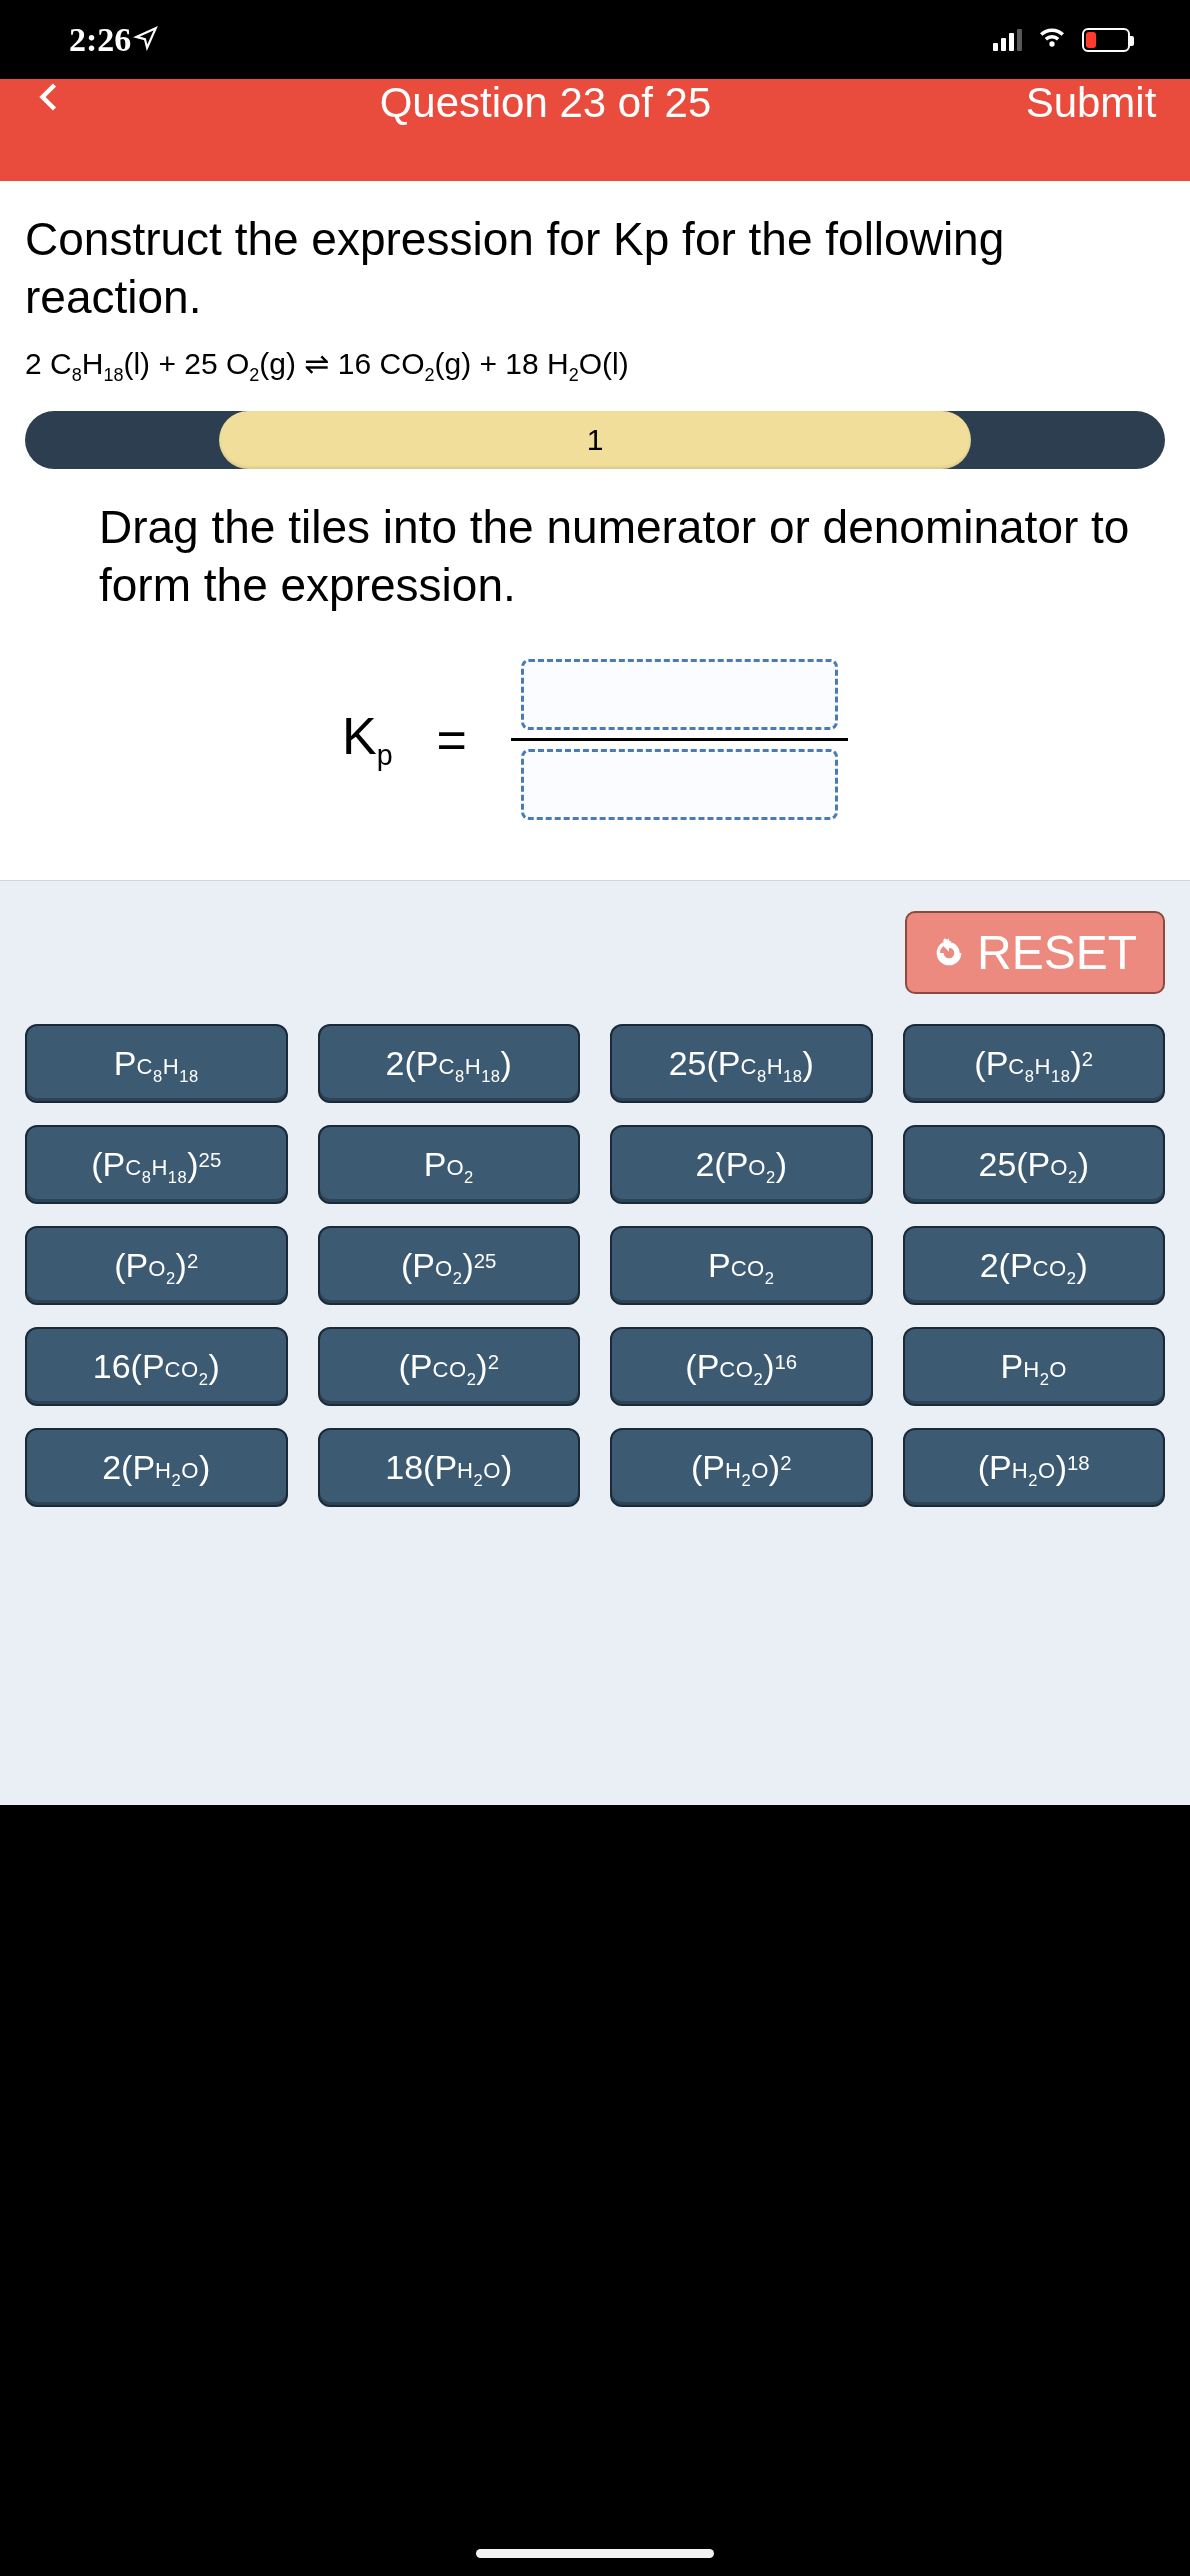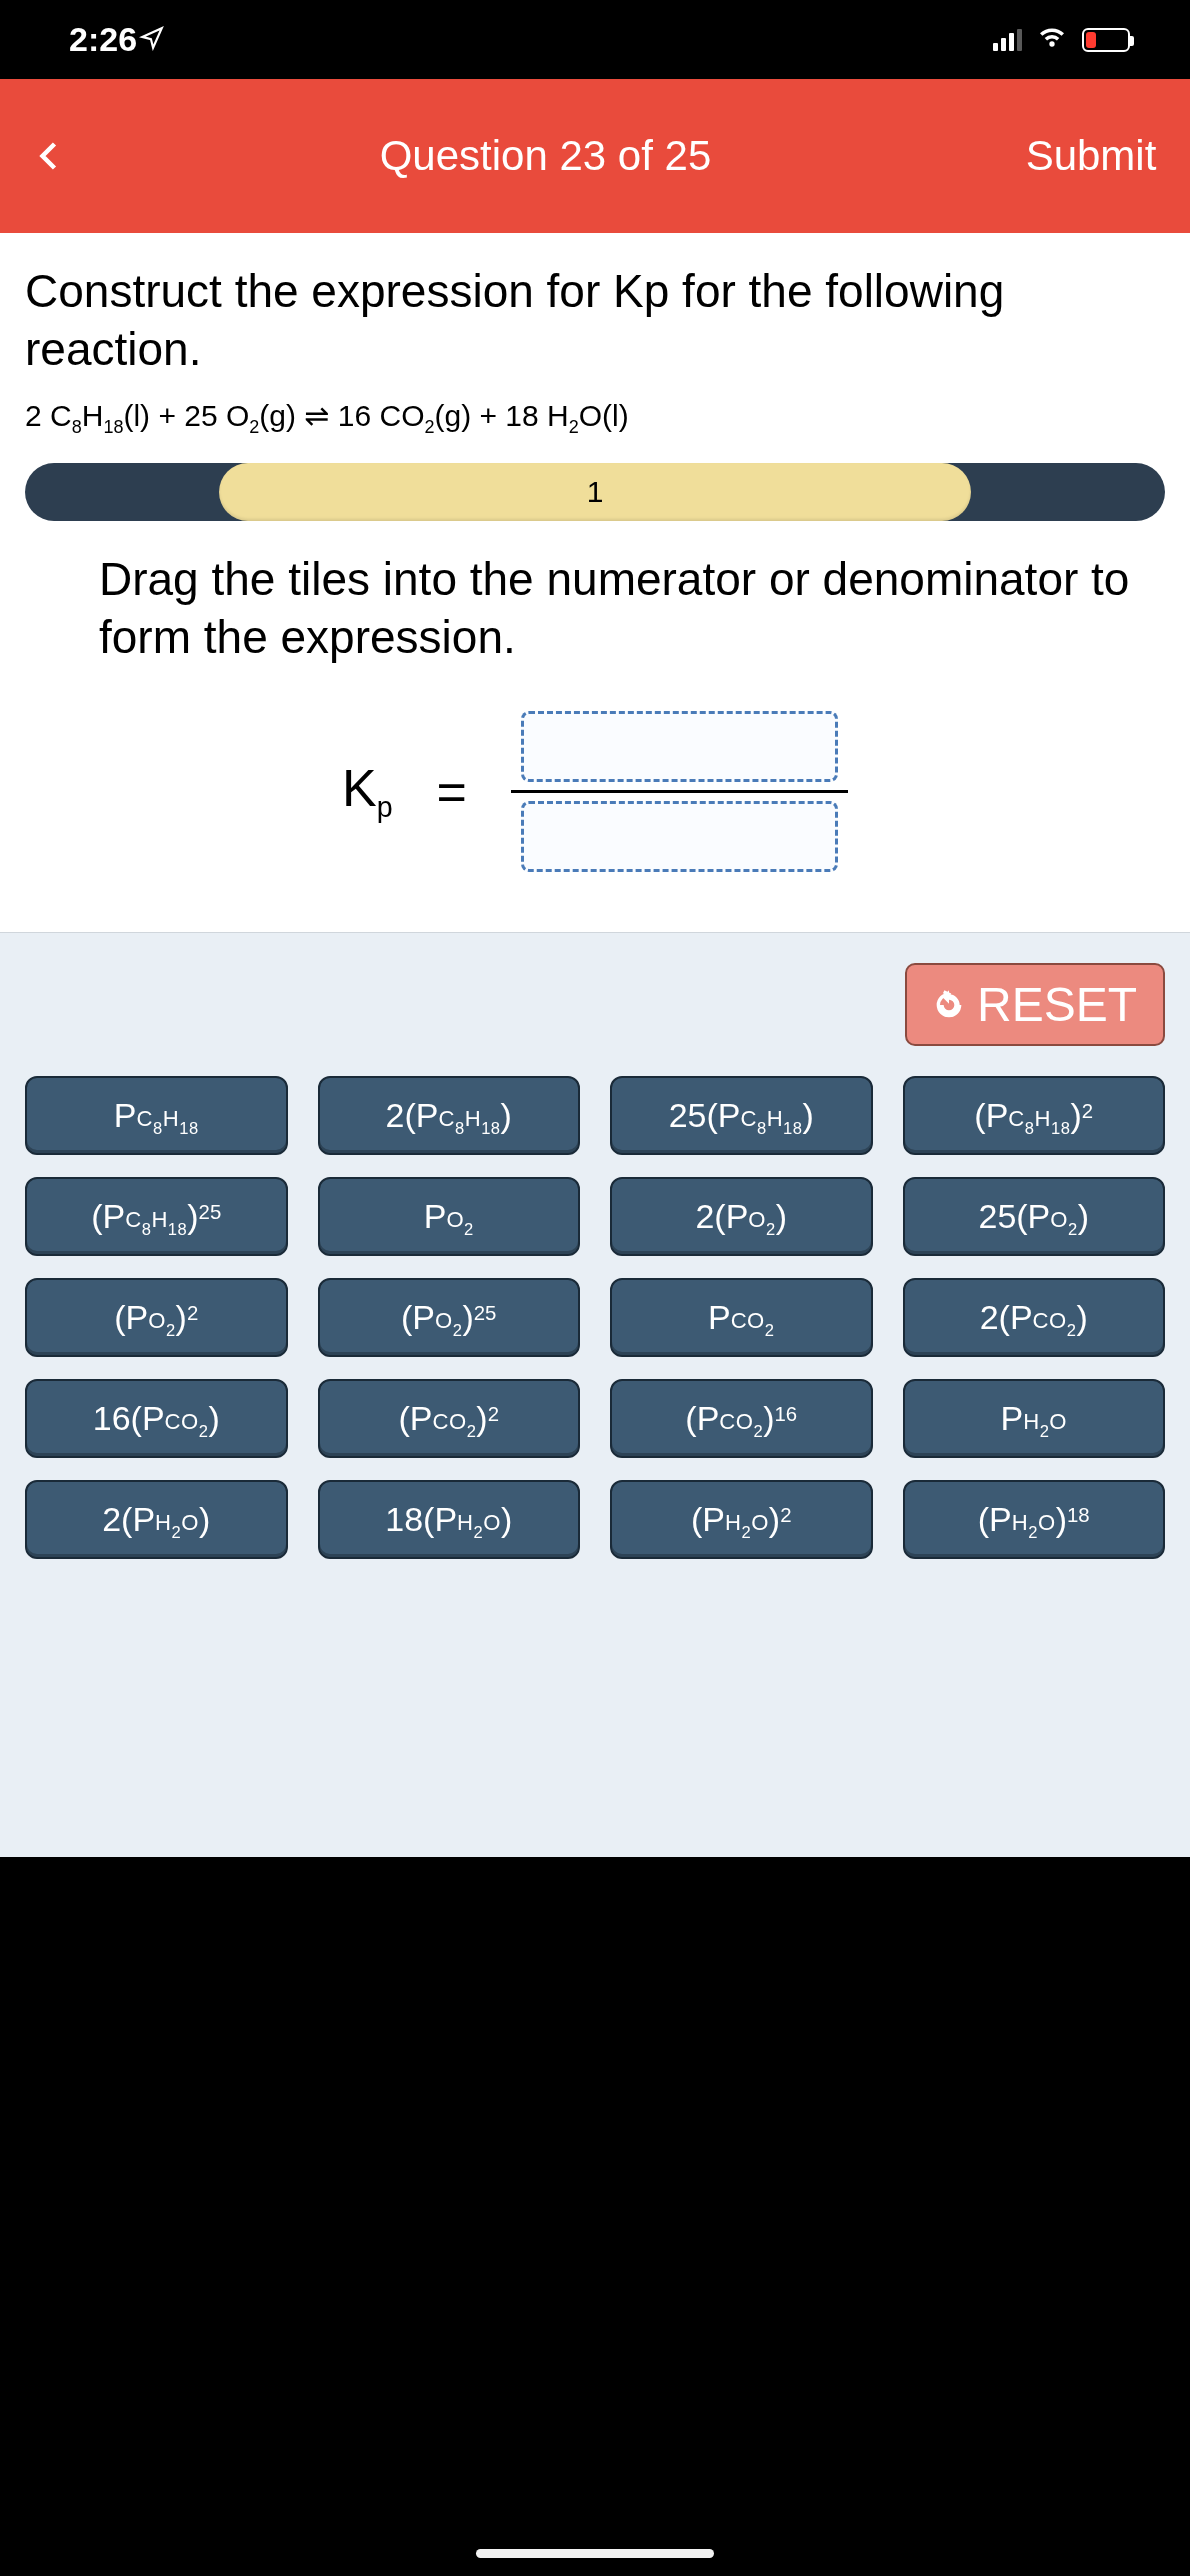--- a/index.html
+++ b/index.html
@@ -18,40 +18,40 @@
     height: 79px;
     background: #000;
     display: flex;
     align-items: center;
     justify-content: space-between;
     padding: 0 60px 0 69px;
     color: #fff;
     font-size: 34px;
     font-weight: 600;
   }
-  .status-left { display: flex; align-items: center; gap: 2px; }
+  .status-left { display: flex; align-items: center; gap: 2px; font-family: Liberation Serif, serif; }
   .status-right { display: flex; align-items: center; gap: 14px; }
   .loc-arrow svg { width: 26px; height: 26px; }
   .cell-icon { display:flex; align-items: flex-end; gap:3px; height:22px; }
   .cell-icon span { width:5px; background:#fff; border-radius:1px; display:inline-block; }
   .cell-icon span:nth-child(1){height:8px;}
   .cell-icon span:nth-child(2){height:13px;}
   .cell-icon span:nth-child(3){height:18px;}
   .cell-icon span:nth-child(4){height:22px; background:rgba(255,255,255,0.35);}
   .wifi-icon svg { width:32px; height:32px; }
   .battery { position:relative; width:48px; height:24px; border:2px solid #fff; border-radius:6px; }
   .battery:after{ content:""; position:absolute; right:-6px; top:6px; width:4px; height:10px; background:#fff; border-radius:0 2px 2px 0;}
   .battery .fill{ position:absolute; left:2px; top:2px; bottom:2px; width:10px; background:#ff3b30; border-radius:3px;}
 
   
   .app-header {
-    height: 154px;
+    height: 102px;
     background: #e94b3c;
     display: flex;
-    align-items: center;
+    align-items: flex-start;
     color: #fff;
     font-size: 42px;
   }
   .back-btn { width: 99px; display:flex; align-items:center; justify-content:center; }
   .back-btn svg { width:36px; height:36px; stroke:#fff; }
   .header-title { flex:1; text-align:center; font-size:42px; }
   .submit-btn { width: 198px; text-align:center; font-size:42px; }
 
   
   .content { background:#fff; }

